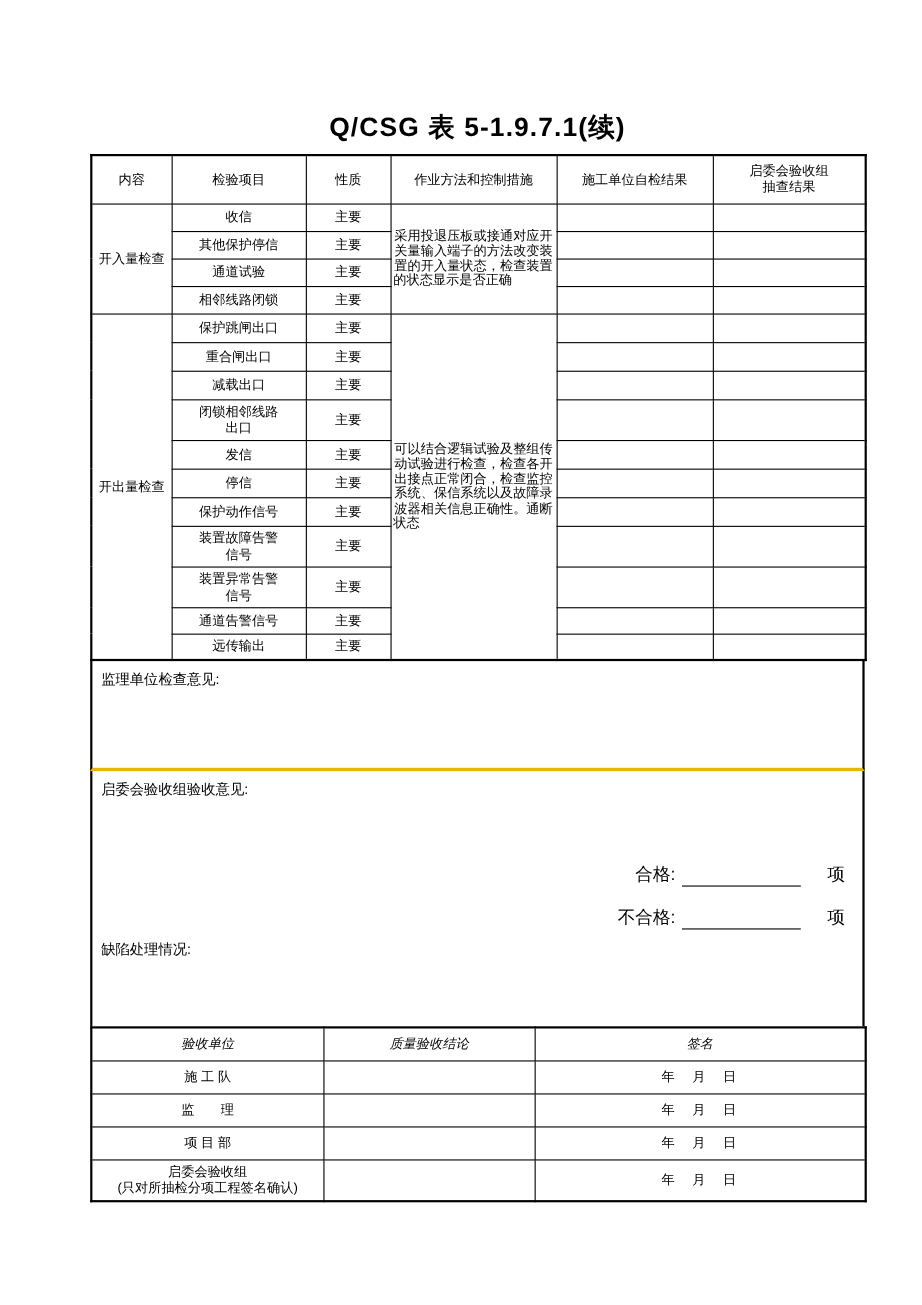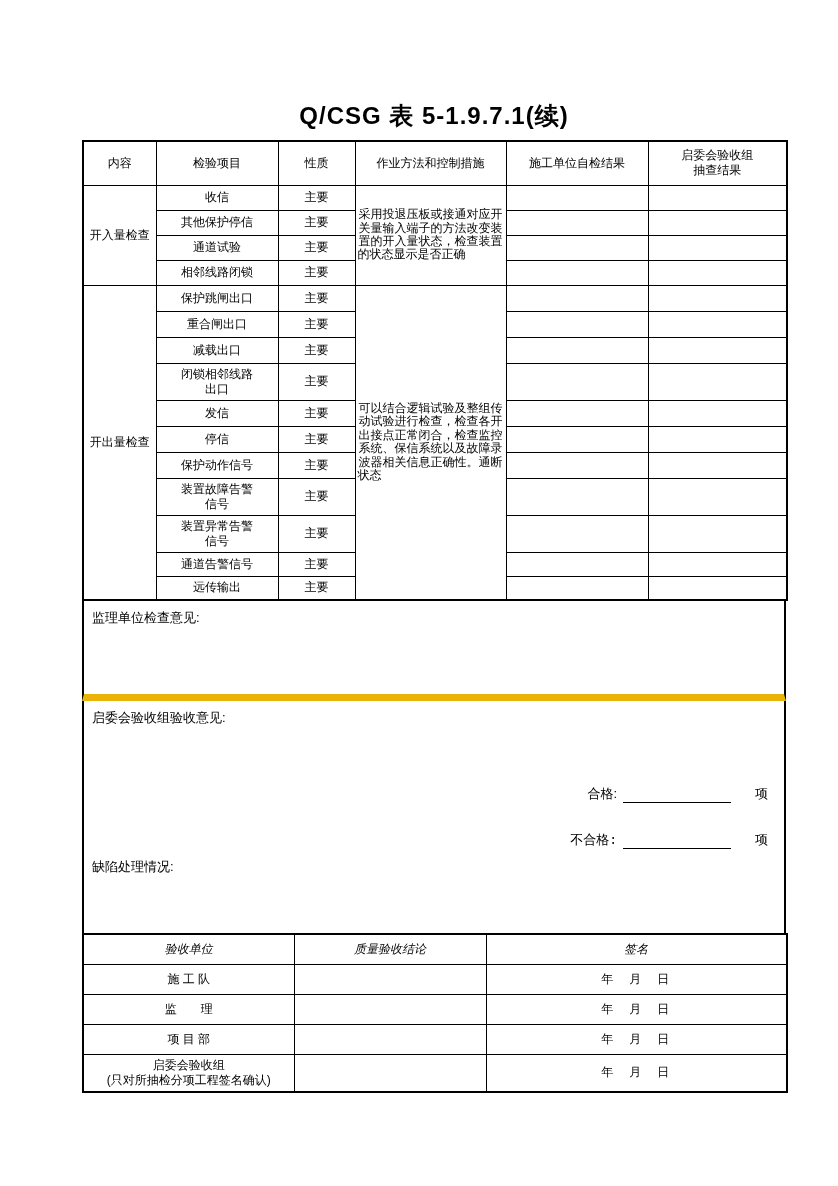--- a/index.html
+++ b/index.html
@@ -31,26 +31,26 @@
   .multiline { white-space: pre-line; line-height: 1.25; }
   .method-cell {
     text-align: justify; text-align-last: left;
     line-height: 1.12; padding: 2px 3px; font-size: 12.5px;
   }
   .opinion-box {
     width: 704px; box-sizing: border-box;
     border-left: 2px solid #000; border-right: 2px solid #000;
     font-size: 13px;
   }
-  .box-supervisor { height: 100px; border-bottom: 7px solid #eab308; }
+  .box-supervisor { height: 100px; border-bottom: 3px solid #eab308; }
   .box-committee { height: 232px; }
   .opinion-label { padding: 8px 0 0 8px; }
-  .count-line { text-align: right; padding-right: 16px; font-size: 13px; }
+  .count-line { text-align: right; padding-right: 16px; font-size: 16px; }
   .count-line.first { margin-top: 58px; }
-  .count-line.second { margin-top: 28px; font-family: Liberation Mono, monospace; }
+  .count-line.second { margin-top: 18px; }
   .blank-underline {
     display: inline-block; width: 108px; height: 13px;
     border-bottom: 1px solid #000;
     margin: 0 24px 0 6px; vertical-align: bottom;
   }
   .defect-label { margin-top: 9px; padding-left: 8px; }
   .signoff thead tr { height: 30px; font-style: italic; }
   .signoff tr.sr { height: 30px; }
   .signoff tr.sr-tall { height: 38px; }
   .date-cell { text-align: right; padding-right: 56px; letter-spacing: 2px; }

